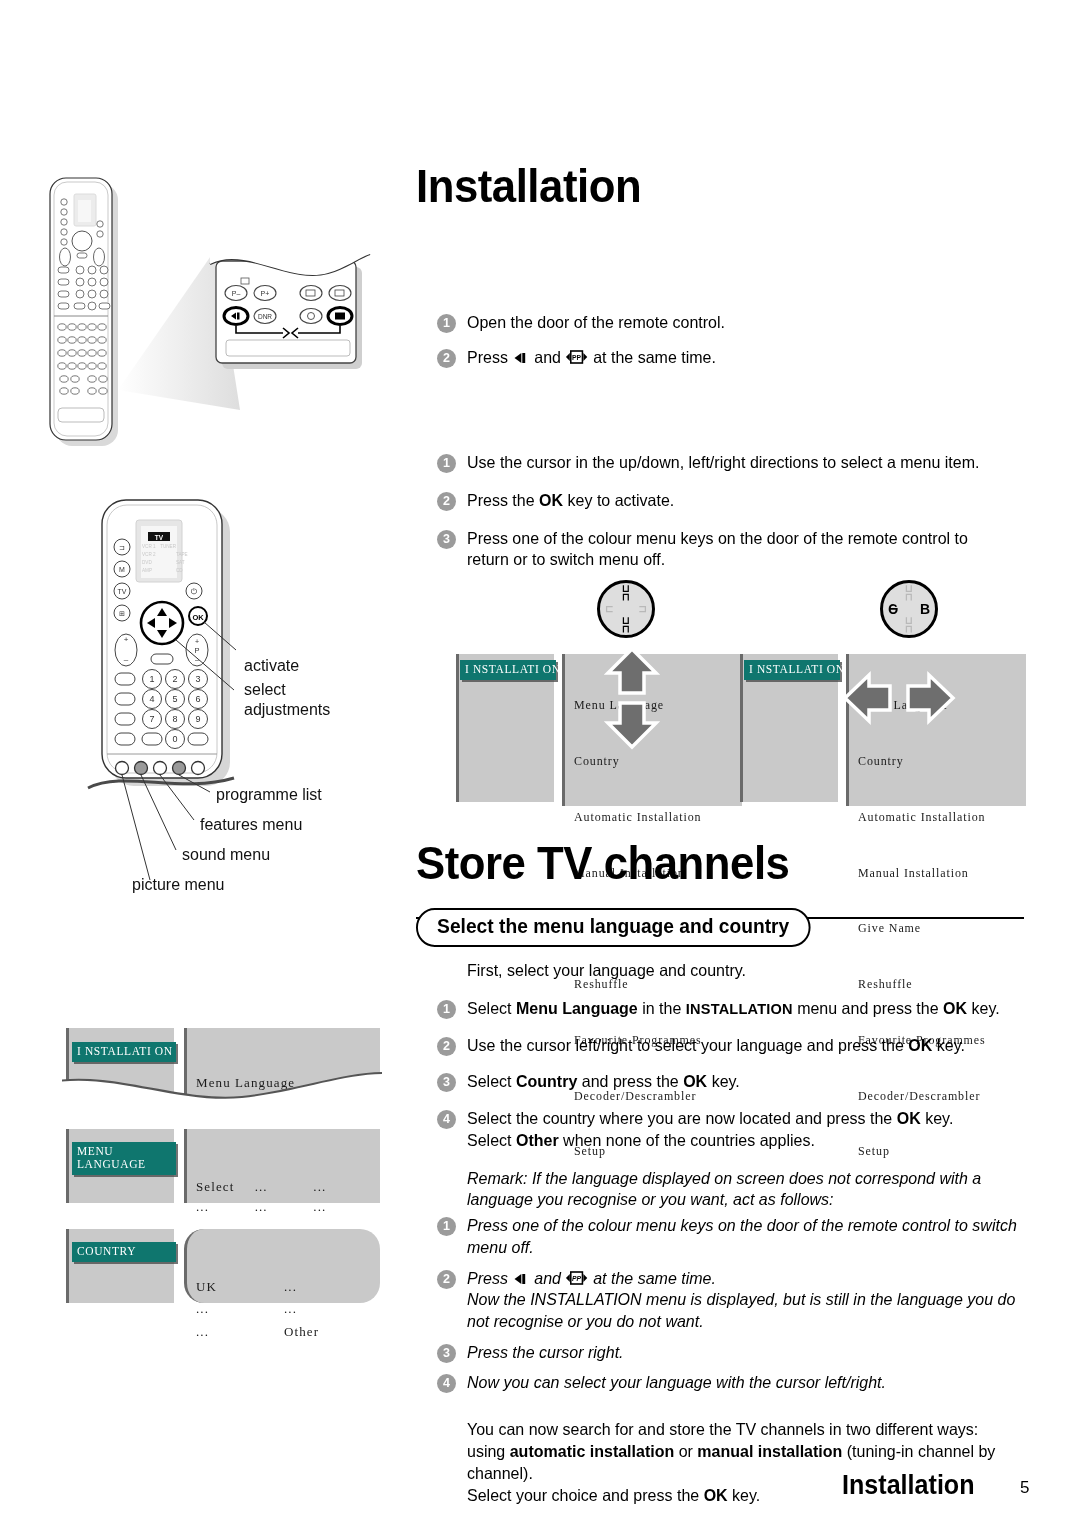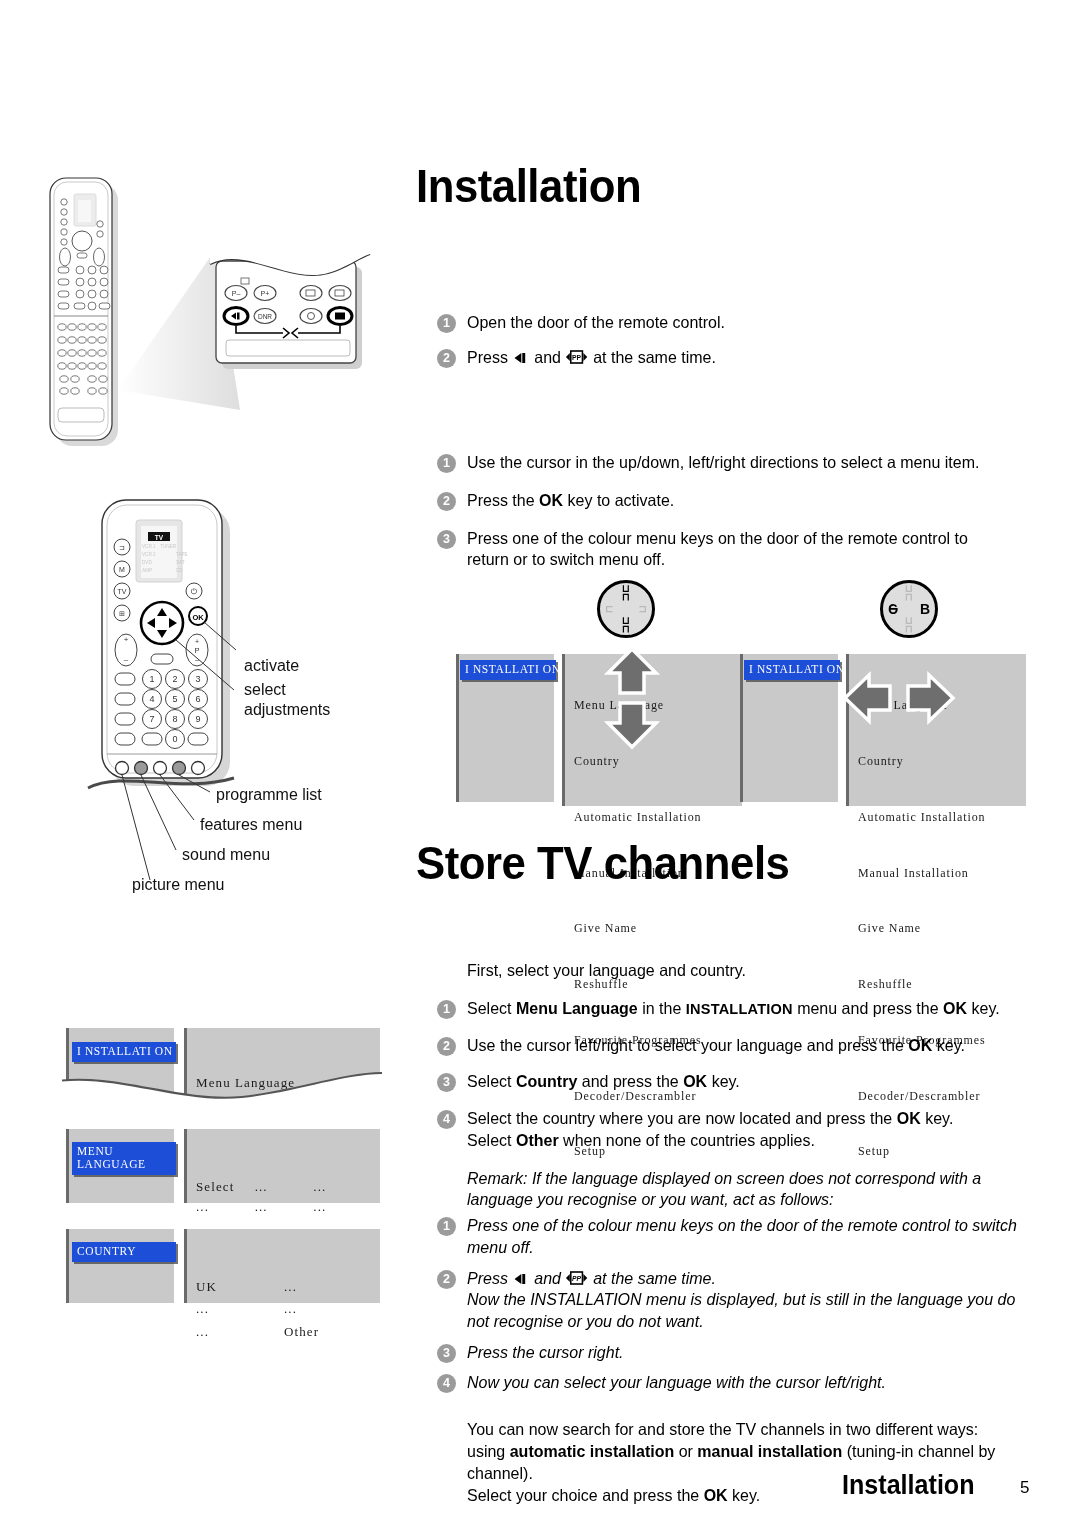--- a/index.html
+++ b/index.html
@@ -78,21 +78,21 @@
 
   
   .menushot { position:absolute; }
   .ms-tabbox {
     position:absolute; left:4px; top:4px;
     background:#c9c9c9;
     border-left:3px solid #6a6a6a;
   }
   .ms-tab {
     position:absolute;
-    background:#1d4ed8;
+    background:#0f766e;
     color:#fff;
     font-family:"Liberation Serif", serif;
     font-size:11.5px;
     letter-spacing:0.6px;
     padding:3px 16px 4px 5px;
     white-space:pre;
     box-shadow:2px 2px 0 rgba(70,70,70,0.75);
     line-height:1.12;
   }
   .ms-list {
@@ -429,21 +429,21 @@
         <span>...</span>
         <span>...</span>
         <span>...</span>
       </div>
     </div>
   </div>
 
   <div class="menushot" style="left:62px;top:1225px;width:320px;height:78px;">
     <div class="ms-tabbox" style="left:4px;top:4px;width:108px;height:74px;"></div>
     <div class="ms-tab" style="left:10px;top:17px;width:104px;">COUNTRY</div>
-    <div class="ms-list" style="left:122px;top:4px;width:196px;height:74px;padding-top:8px;">
+    <div class="ms-list" style="left:122px;top:4px;width:196px;height:74px;padding-top:8px;border-radius:20px;">
       <div class="ms-grid" style="grid-template-columns:1fr 1fr;row-gap:3px;">
         <span>UK</span>
         <span>...</span>
         <span>...</span>
         <span>...</span>
         <span>...</span>
         <span>Other</span>
       </div>
     </div>
   </div>
@@ -538,20 +538,24 @@
     <svg class="arrw" width="52" height="50" style="left:106px;top:23px;">
       <path d="M3,25 L27,2 V13 H48 V37 H27 V48 Z" fill="#6e6e6e" stroke="#fff" stroke-width="3.5"></path>
     </svg>
     <svg class="arrw" width="52" height="50" style="left:168px;top:23px;">
       <path d="M49,25 L25,2 V13 H4 V37 H25 V48 Z" fill="#6e6e6e" stroke="#fff" stroke-width="3.5"></path>
     </svg>
   </div>
 
   <h1 class="big" style="position:absolute;left:416px;top:835px;">Store TV channels</h1>
 
+  <div class="pillrow" style="position:absolute;left:416px;top:908px;width:608px;height:40px;">
+    <div class="rule"></div>
+    <div class="pill">Select the menu language and country</div>
+  </div>
 
   <div style="position:absolute;left:437px;top:960px;width:600px;">
     <div class="plain noind" style="margin-bottom:16px;">First, select your language and country.</div>
 
     <div class="step" style="margin-bottom:15px;">
       <div class="bullet">1</div>
       <div class="txt"><span>Select </span><b>Menu Language</b><span> in the </span><span class="sc">INSTALLATION</span><span> menu and press the </span><b>OK</b><span> key.</span></div>
     </div>
 
     <div class="step" style="margin-bottom:15px;">

